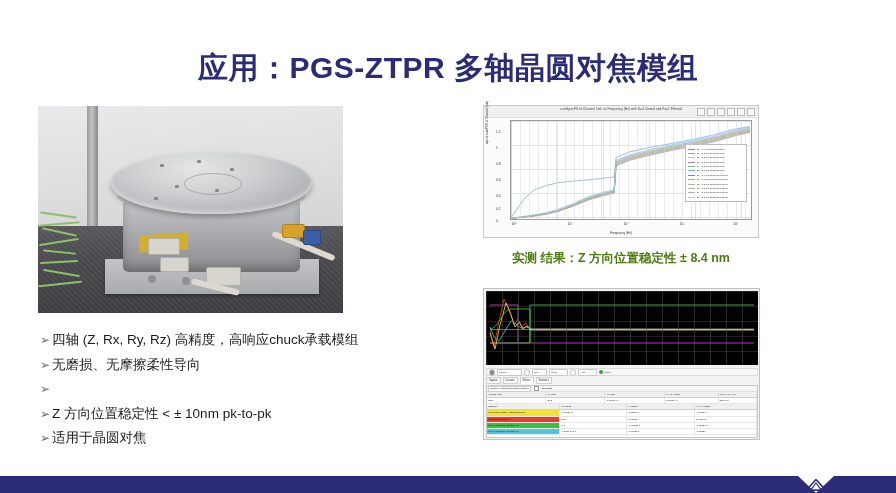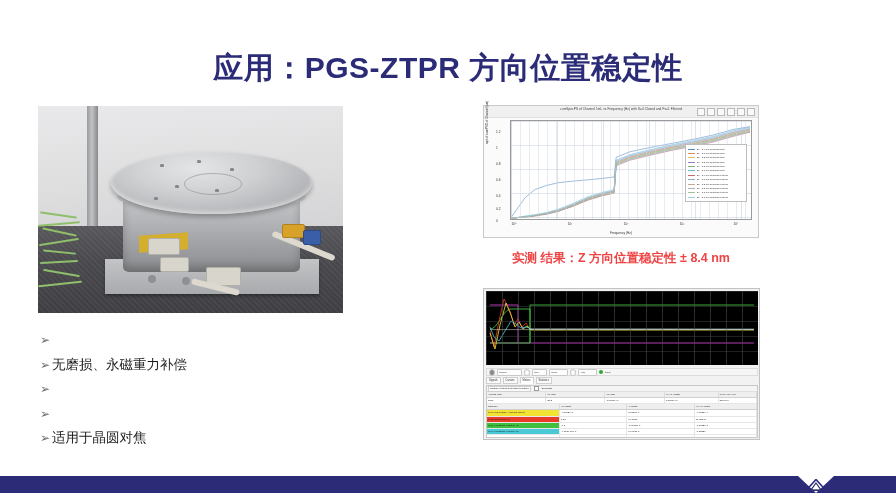--- a/index.html
+++ b/index.html
@@ -96,21 +96,21 @@
   .f1-yt{position:absolute;left:12px;font-size:3.2px;color:#333;transform:translateY(-50%);}
   .f1-exp{position:absolute;left:26px;top:15px;font-size:3px;color:#333;}
   .f1-legend{position:absolute;right:4px;bottom:17px;width:62px;
     background:#fff;border:1px solid #bdbdbd;padding:1.5px 2px;box-sizing:border-box;}
   .f1-legend .row{display:flex;align-items:center;gap:1.5px;height:4.4px;}
   .f1-legend .row .sw{width:7px;height:1px;flex:none;}
   .f1-legend .row .lb{font-size:2.5px;color:#2f2f2f;white-space:nowrap;
     overflow:hidden;text-overflow:clip;}
 
   
-  .cap{font-size:12.5px;font-weight:bold;color:#ef4444;text-align:center;white-space:nowrap;}
+  .cap{font-size:12.5px;font-weight:bold;color:#4d7c0f;text-align:center;white-space:nowrap;}
   .cap1{position:absolute;left:483px;top:250px;width:276px;}
 
   
   .fig2{position:absolute;left:483px;top:288px;width:277px;height:152px;
     background:#f2f2f2;border:1px solid #c2c2c2;box-sizing:border-box;overflow:hidden;}
   .f2-scope{position:absolute;left:2px;top:2px;width:272px;height:74px;
     background:#000;overflow:hidden;}
   .f2-sgrid{position:absolute;inset:0;
     background-image:
       linear-gradient(to right,rgba(80,80,80,.55) 1px,transparent 1px),
@@ -147,21 +147,21 @@
     width:0;height:0;border-left:18px solid transparent;border-right:18px solid transparent;
     border-top:17px solid #ffffff;transform:translateX(-50%);}
   .footer .logo{position:absolute;left:50%;margin-left:368px;top:3px;
     transform:translateX(-50%);}
 </style>
 </head>
 <body>
 
 <div class="slide">
 
-  <div class="title">应用：PGS-ZTPR 方向位置稳定性</div>
+  <div class="title">应用：PGS-ZTPR 多轴晶圆对焦模组</div>
 
   <div class="photo">
     <div class="ph-wall"></div>
     <div class="ph-floor"></div>
     <div class="ph-post"></div>
     <div class="ph-base"></div>
     <div class="ph-body"></div>
     <div class="ph-ring"></div>
     <div class="ph-disc"></div>
     <div class="ph-hole" style="left:40%;top:28%"></div>
@@ -186,30 +186,32 @@
     <div class="ph-conn" style="left:55%;top:78%;width:11%;height:8%;"></div>
     <div class="ph-wire" style="left:50%;top:86%;width:16%;height:3%;transform:rotate(14deg)"></div>
     <div class="ph-wire" style="left:76%;top:66%;width:22%;height:3%;transform:rotate(22deg)"></div>
     <div class="ph-conn" style="left:80%;top:57%;width:7%;height:6%;background:#d8a22a;border-color:#b1831f"></div>
     <div class="ph-conn" style="left:87%;top:60%;width:5%;height:6%;background:#3a5fa8;border-color:#2c4a86"></div>
   </div>
 
   <div class="bullets">
     <div class="bullet">
       <span class="arrow">➢</span>
+      <span>四轴 (Z, Rx, Ry, Rz) 高精度，高响应chuck承载模组</span>
     </div>
     <div class="bullet">
       <span class="arrow">➢</span>
-      <span>无磨损、永磁重力补偿</span>
+      <span>无磨损、无摩擦柔性导向</span>
     </div>
     <div class="bullet">
       <span class="arrow">➢</span>
     </div>
     <div class="bullet">
       <span class="arrow">➢</span>
+      <span>Z 方向位置稳定性 &lt; ± 10nm pk-to-pk</span>
     </div>
     <div class="bullet">
       <span class="arrow">➢</span>
       <span>适用于晶圆对焦</span>
     </div>
   </div>
 
   <div class="rightcol">
     <div class="fig1">
       <div class="f1-titlebar">

